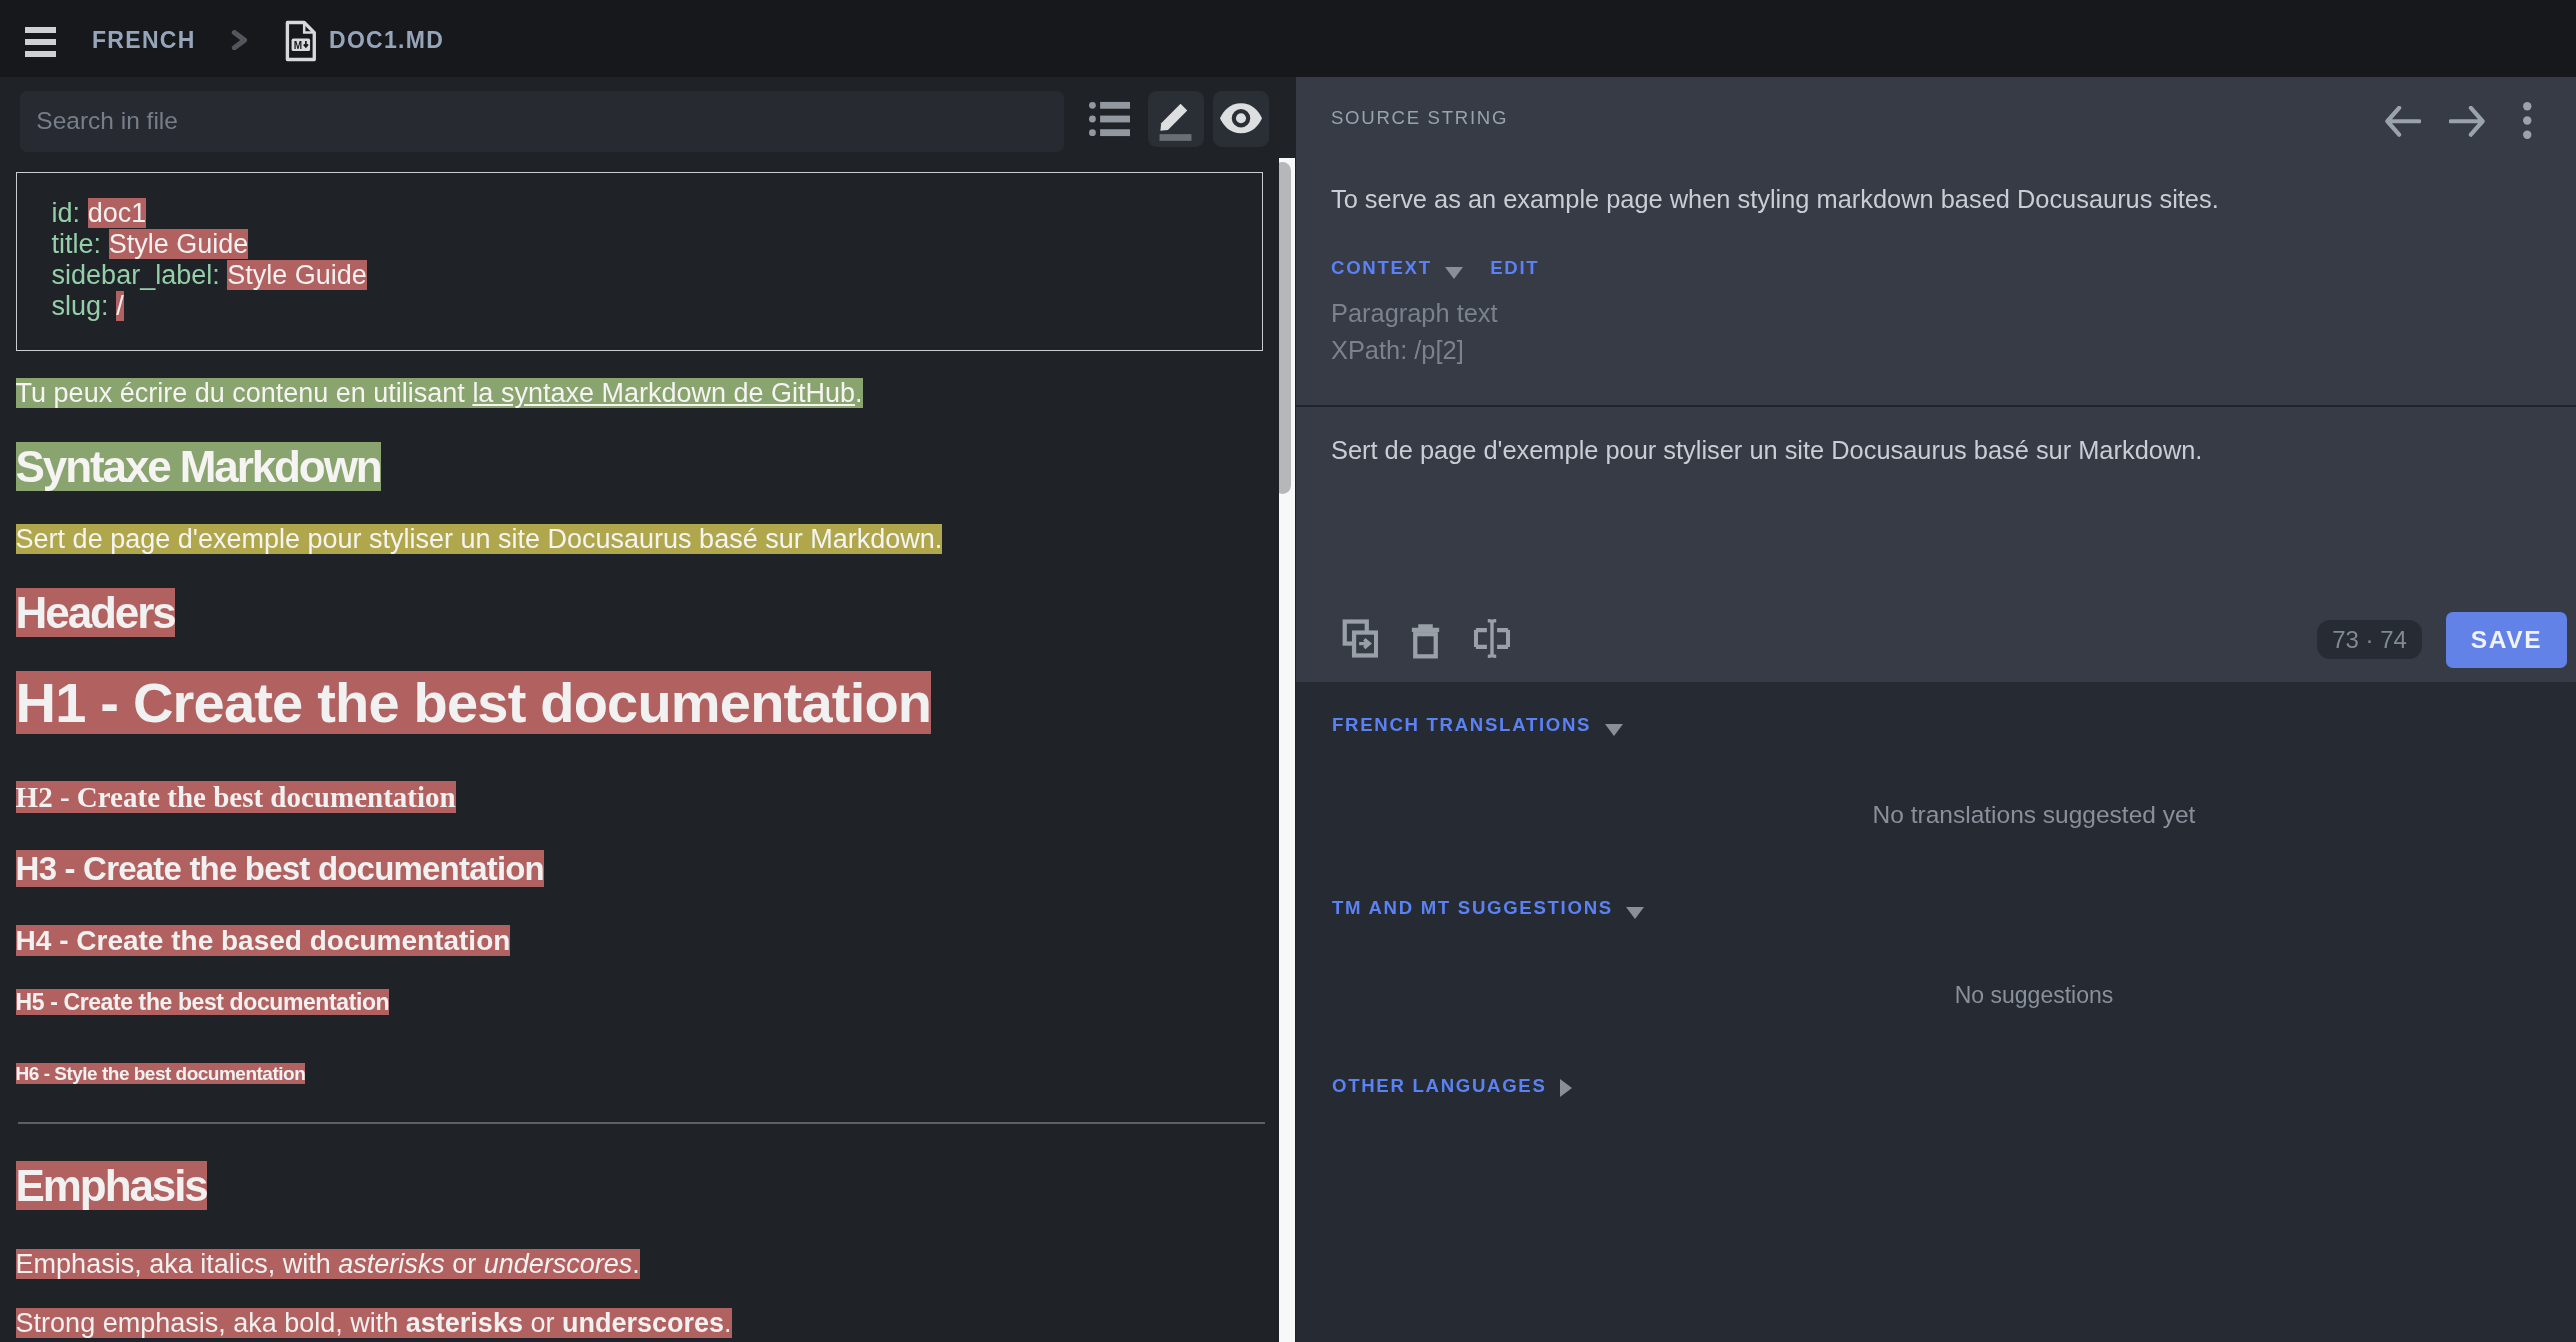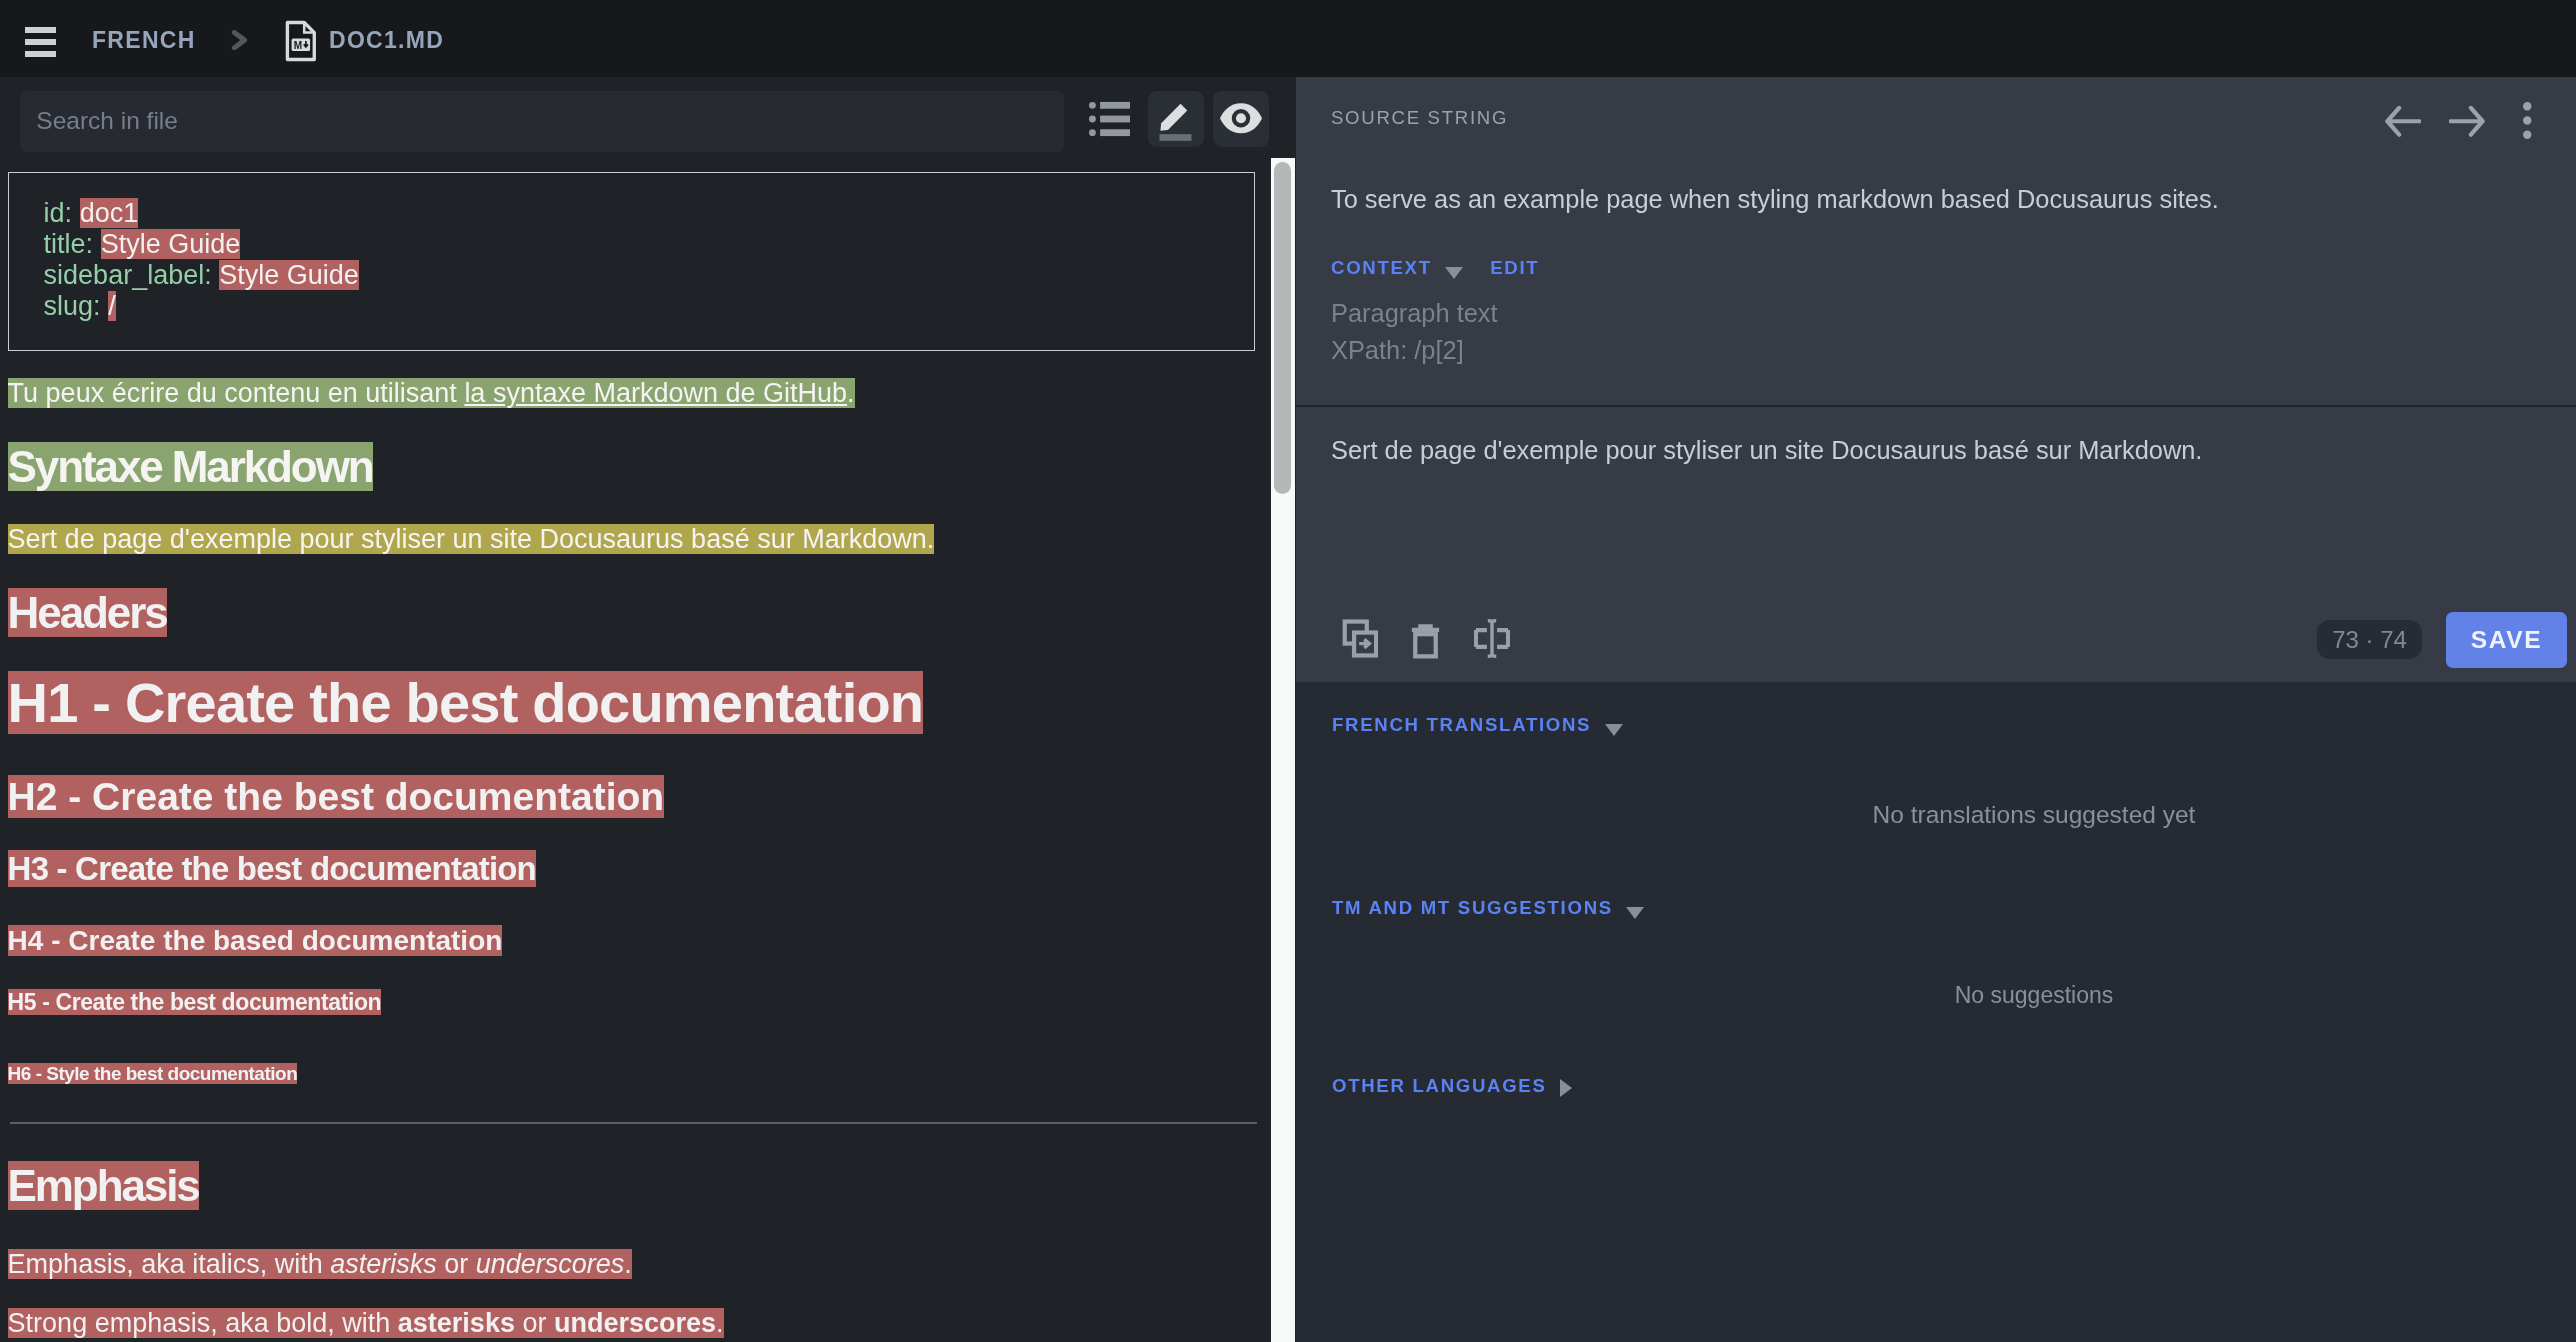--- a/index.html
+++ b/index.html
@@ -14,21 +14,21 @@
 #crumb { position:absolute; left:92px; top:27px; font-size:23px; font-weight:bold; letter-spacing:1.3px; color:#97a5ba; }
 #crumb2 { position:absolute; left:329px; top:27px; font-size:23px; font-weight:bold; letter-spacing:1.3px; color:#97a5ba; }
 
 #searchbox { position:absolute; left:20.3px; top:14.4px; width:1044px; height:61px; border-radius:6.8px; background:#272b31; }
 #searchbox span { position:absolute; left:16px; top:16px; font-size:24.5px; color:#767e8a; }
 .iconbtn { position:absolute; top:13.5px; width:56px; height:56px; border-radius:8.5px; background:#2a2e35; }
 
 #sbtrack { position:absolute; left:1271px; top:81px; width:24px; height:1184px; background:#f7f8f8; }
 #sbthumb { position:absolute; left:3.4px; top:4.2px; width:17px; height:332px; border-radius:8.5px; background:#b5b7b9; }
 
-#doc { position:absolute; left:0; top:81px; width:1271px; height:1184px; background:#1f2227; overflow:hidden;text-align:right; }
+#doc { position:absolute; left:8px; top:81px; width:1271px; height:1184px; background:#1f2227; overflow:hidden;text-align:right; }
 .line { position:absolute; left:7.6px; white-space:pre; }
 .hlr { background:#b26161; color:#f2f1f1; }
 .hlg { background:#8aa46f; color:#f5f4f2; }
 .hlo { background:#b0a74d; color:#f5f4f2; }
 #fmbox { position:absolute; left:7.6px; top:14.4px; width:1247px; height:179px; border:1.7px solid #c9ced2; }
 .fmline { position:absolute; left:35px; font-size:27px; line-height:31px; color:#94cfa9; white-space:pre; }
 .fmline .hlr { color:#f2f1f1; }
 h1,h2,h3,h4,h5,h6 { font-weight:bold; color:#f2f1f1; }
 #hr1 { position:absolute; left:10.2px; top:964px; width:1247px; height:1.7px; background:#5c6064; }
 
@@ -99,21 +99,21 @@
       <div class="fmline" style="top:24.5px">id: <span class="hlr">doc1</span></div>
       <div class="fmline" style="top:56px">title: <span class="hlr">Style Guide</span></div>
       <div class="fmline" style="top:87px">sidebar_label: <span class="hlr">Style Guide</span></div>
       <div class="fmline" style="top:118px">slug: <span class="hlr">/</span></div>
     </div>
     <div class="line" style="top:220px; font-size:27px; line-height:30.5px;"><span class="hlg">Tu peux écrire du contenu en utilisant <u>la syntaxe Markdown de GitHub</u>.</span></div>
     <h2 class="line" style="top:284px; font-size:44px; line-height:50px; letter-spacing:-2.1px;"><span class="hlg">Syntaxe Markdown</span></h2>
     <div class="line" style="top:366px; font-size:27px; line-height:30.5px;"><span class="hlo">Sert de page d'exemple pour styliser un site Docusaurus basé sur Markdown.</span></div>
     <h2 class="line" style="top:430px; font-size:44px; line-height:50px; letter-spacing:-2.1px;"><span class="hlr">Headers</span></h2>
     <h1 class="line" style="top:513px; font-size:56px; line-height:63px; letter-spacing:-0.8px;"><span class="hlr">H1 - Create the best documentation</span></h1>
-    <h2 class="line" style="top:616px; font-size:39px; line-height:46px; letter-spacing:0px;"><span class="hlr">H2 - Create the best documentation</span></h2>
+    <h2 class="line" style="top:616px; font-size:29px; line-height:46px; letter-spacing:0px;font-family:Liberation Serif, serif;"><span class="hlr">H2 - Create the best documentation</span></h2>
     <h3 class="line" style="top:692px; font-size:33px; line-height:37px; letter-spacing:-0.8px;"><span class="hlr">H3 - Create the best documentation</span></h3>
     <h4 class="line" style="top:767px; font-size:28px; line-height:31px;"><span class="hlr">H4 - Create the based documentation</span></h4>
     <h5 class="line" style="top:831px; font-size:23px; line-height:26px; letter-spacing:-0.4px;"><span class="hlr">H5 - Create the best documentation</span></h5>
     <h6 class="line" style="top:905px; font-size:19px; line-height:21px; letter-spacing:-0.5px;"><span class="hlr">H6 - Style the best documentation</span></h6>
     <div id="hr1"></div>
     <h2 class="line" style="top:1003px; font-size:44px; line-height:50px; letter-spacing:-2.1px;"><span class="hlr">Emphasis</span></h2>
     <div class="line" style="top:1091px; font-size:27px; line-height:30.5px;"><span class="hlr">Emphasis, aka italics, with <i>asterisks</i> or <i>underscores</i>.</span></div>
     <div class="line" style="top:1150px; font-size:27px; line-height:30.5px;"><span class="hlr">Strong emphasis, aka bold, with <b>asterisks</b> or <b>underscores</b>.</span></div>
   </div>
 </div>

